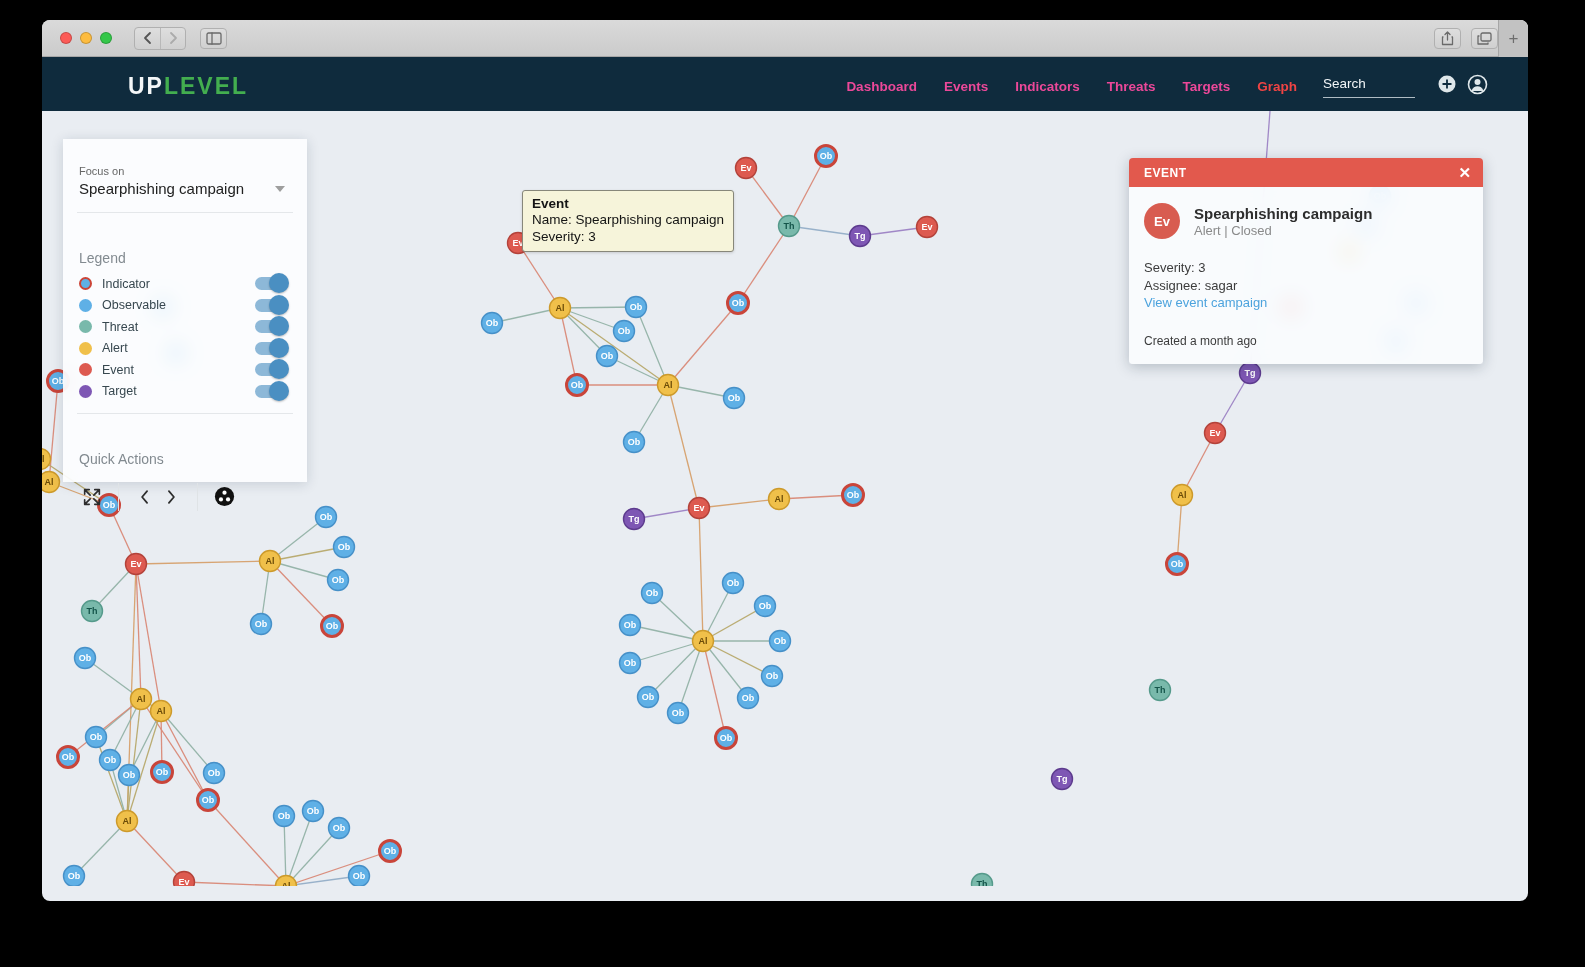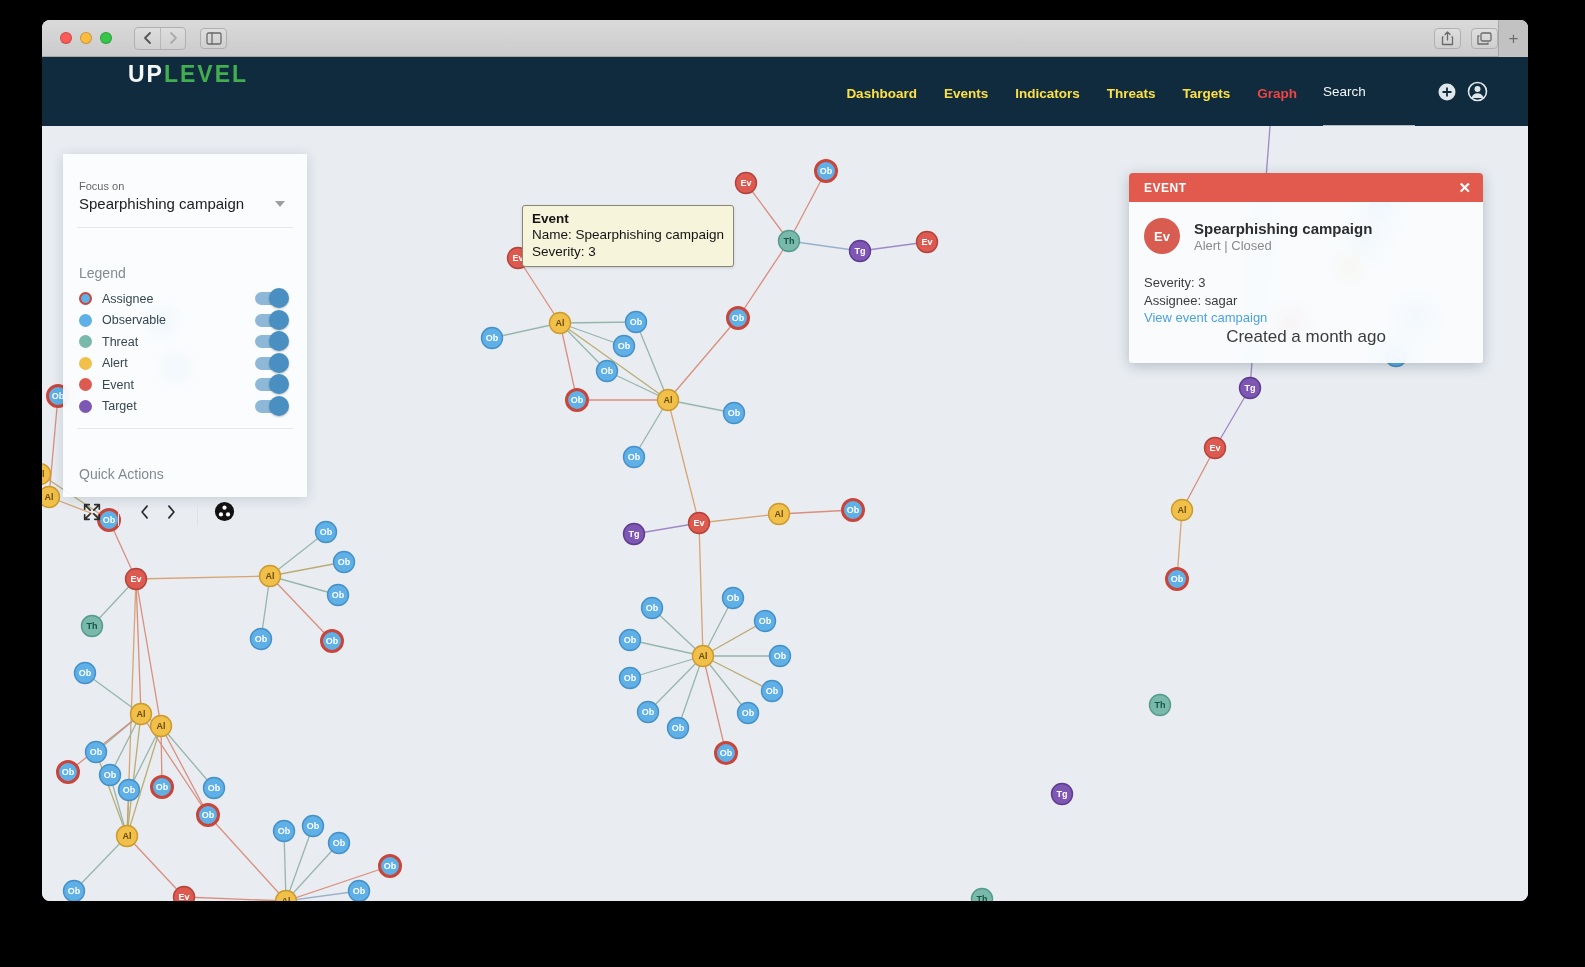--- a/index.html
+++ b/index.html
@@ -25,26 +25,26 @@
   .urlfield { position:absolute; left:50%; transform:translateX(-50%); top:6px; width:604px; height:24px;
               background:#f7f7f7; border:1px solid #c4c4c4; border-radius:5px;
               display:flex; align-items:center; justify-content:center; font-size:13px; color:#3a3a3a; }
   .reload { position:absolute; right:8px; top:2px; font-size:14px; color:#7a7a7a; }
   .chrome-right { position:absolute; right:30px; top:8px; display:flex; gap:10px; }
   .newtab { position:absolute; right:0; top:0; width:30px; height:37px; background:#c2c2c2;
             border-left:1px solid #a6a6a6; display:flex; align-items:center; justify-content:center;
             color:#6d6d6d; font-size:17px; }
 
   
-  .navbar { height:69px; background:#0f2b3d; display:flex; padding:4px 40px 0 86px; }
+  .navbar { height:54px; background:#0f2b3d; display:flex; align-items:center; padding:4px 40px 0 86px; }
   .brand { font-size:23px; font-weight:800; letter-spacing:2px; }
   .brand .up { color:#f4f7f8; }
   .brand .level { color:#43ae4f; }
   .navlinks { display:flex; margin-left:auto; gap:27px; align-items:center; }
-  .nav-link { color:#fde047; font-size:13.5px; font-weight:700; text-decoration:none; cursor:pointer; }
+  .nav-link { color:#ec4899; font-size:13.5px; font-weight:700; text-decoration:none; cursor:pointer; }
   .nav-link.active { color:#ef4444; }
   .searchbox { margin-left:26px; width:92px; background:transparent; border:none;
                border-bottom:1px solid rgba(230,238,242,.75); color:#fff; font-size:13.5px; font-weight:400;
                padding:2px 0 6px 0; outline:none; font-family:"Liberation Sans", sans-serif; }
   .searchbox::placeholder { color:#f2f6f8; opacity:1; }
   .nav-icons { display:flex; gap:10px; margin-left:22px; align-items:center; }
 
   
   .content { position:relative; width:1486px; height:775px; background:#e9edf2; overflow:hidden; }
   .content svg.graph { position:absolute; left:0; top:0; width:1486px; height:775px; }
@@ -85,21 +85,21 @@
   .card-close { color:#fff; font-size:15px; font-weight:700; cursor:pointer; line-height:1; }
   .card-body { background:rgba(250,252,254,.92); backdrop-filter:blur(9px); -webkit-backdrop-filter:blur(9px);
                padding:16px 15px 16px; }
   .card-top { display:flex; align-items:center; }
   .avatar { width:36px; height:36px; border-radius:50%; background:#d85c50; color:#fff; font-size:13px; font-weight:700;
             display:flex; align-items:center; justify-content:center; margin-right:14px; flex:0 0 auto; }
   .card-title { font-size:15px; font-weight:700; color:#2d2d2d; line-height:1.2; }
   .card-subtitle { font-size:13px; color:#8a8a8a; }
   .card-lines { margin-top:20px; font-size:13px; color:#3c3c3c; line-height:1.35; }
   .card-link { font-size:13px; color:#4da3dd; text-decoration:none; cursor:pointer; }
-  .card-created { font-size:17px; color:#3c3c3c;text-align:center; }
+  .card-created { margin-top:22px; font-size:12px; color:#3c3c3c; }
 
   .icon-stroke { stroke:#5a5a5a; stroke-width:1.6; fill:none; stroke-linecap:round; stroke-linejoin:round; }
 </style>
 </head>
 <body>
 
 <div class="stage">
   <div class="window">
 
     <div class="chrome">
@@ -569,21 +569,21 @@
         <div class="focus-label">Focus on</div>
         <div class="focus-row">
           <span class="focus-value">Spearphishing campaign</span>
           <span class="caret"></span>
         </div>
         <div class="divider"></div>
         <div class="section-title">Legend</div>
         <div>
             <div class="legend-row">
               <span class="dot" style="background: rgb(95, 176, 230); border: 2.5px solid rgb(204, 68, 55);"></span>
-              <span class="legend-label">Assignee</span>
+              <span class="legend-label">Indicator</span>
               <span class="switch">
                 <span class="knob"></span>
               </span>
             </div>
             <div class="legend-row">
               <span class="dot" style="background: rgb(95, 176, 230);"></span>
               <span class="legend-label">Observable</span>
               <span class="switch">
                 <span class="knob"></span>
               </span>

